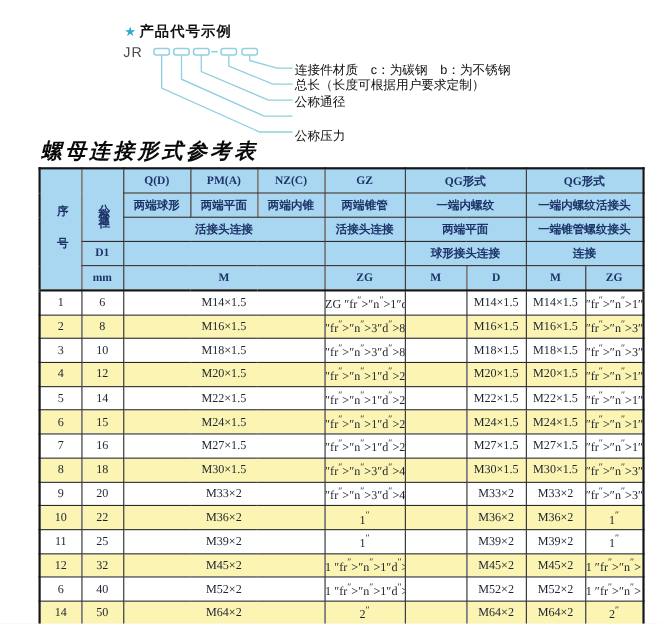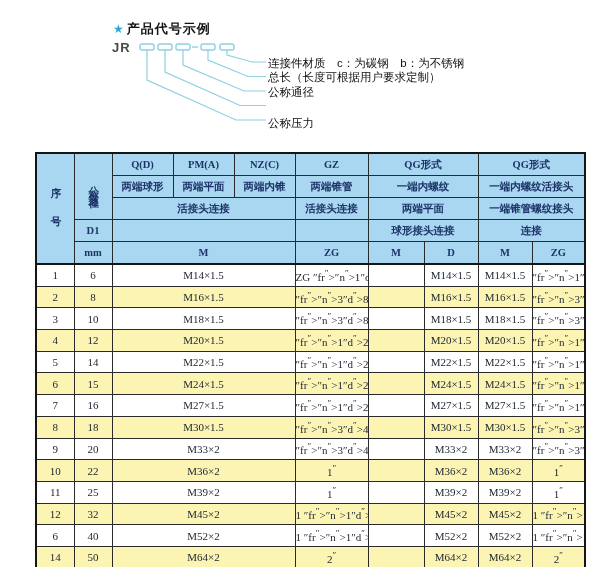--- a/index.html
+++ b/index.html
@@ -15,21 +15,21 @@
     position:relative;width:600px;height:567px;background:#ffffff;
     overflow:hidden;font-family:"Liberation Serif","DejaVu Serif",serif;
   }
   
   .diag-heading{
     position:absolute;left:113px;top:20px;font-size:13px;font-weight:bold;
     color:#111;font-family:"Liberation Sans","DejaVu Sans",sans-serif;letter-spacing:1px;
   }
   .diag-heading .star{color:var(--star-blue);margin-right:2px;font-size:12px;}
   .code-prefix{
-    position:absolute;left:112px;top:40px;font-size:13px;font-weight:bold;color:#4a4a4a;
+    position:absolute;left:112px;top:40px;font-size:13px;font-weight:normal;color:#4a4a4a;
     font-family:"Liberation Sans","DejaVu Sans",sans-serif;letter-spacing:1px;
   }
   .diag-svg{position:absolute;left:0;top:0;}
   .diag-label{
     position:absolute;left:268px;font-size:11.5px;font-weight:normal;color:#111;
     font-family:"Liberation Sans","DejaVu Sans",sans-serif;white-space:nowrap;
   }
   
   .table-title{
     position:absolute;left:37px;top:125px;font-size:19px;font-weight:bold;color:#090909;
@@ -87,20 +87,21 @@
       <polyline points="165,50 165,72 240,105.5 266,105.5"></polyline>
       <polyline points="147,50 147,80 236,120 266,120"></polyline>
     </g>
   </svg>
 
   <div class="diag-label" style="top:55.5px">连接件材质　c：为碳钢　b：为不锈钢</div>
   <div class="diag-label" style="top:70px">总长（长度可根据用户要求定制）</div>
   <div class="diag-label" style="top:84.5px">公称通径</div>
   <div class="diag-label" style="top:116px">公称压力</div>
 
+  <div class="table-title">螺母连接形式参考表</div>
 
   <table class="ref">
     <colgroup>
       <col style="width:38px">
         <col style="width:38px">
       <col style="width:61px">
         <col style="width:61px">
         <col style="width:61px">
       <col style="width:73px">
       <col style="width:56px">

